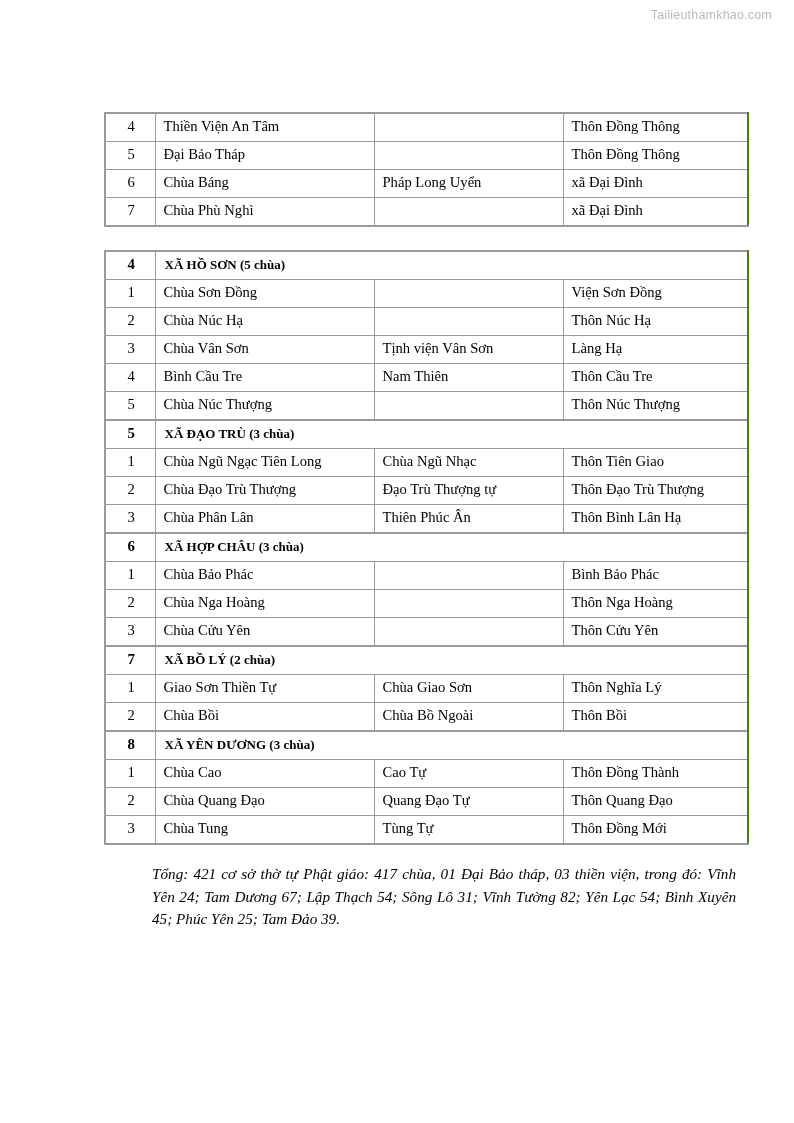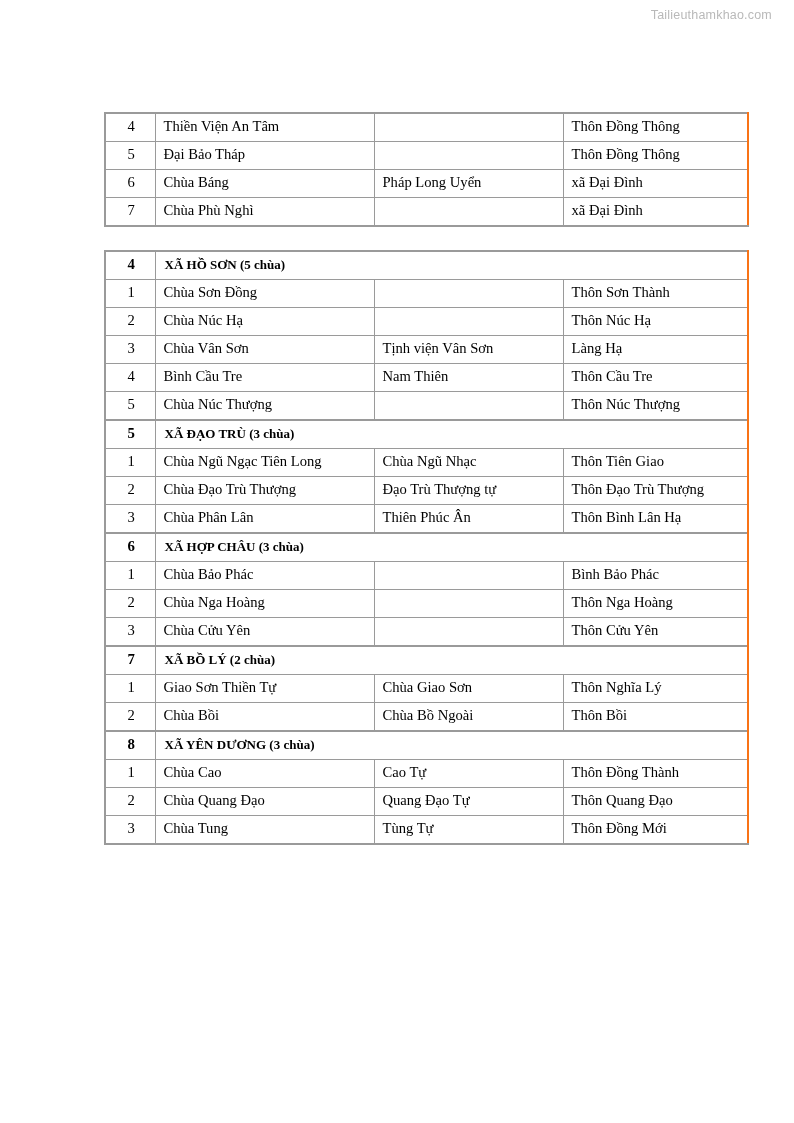--- a/index.html
+++ b/index.html
@@ -88,21 +88,21 @@
     font-weight: bold;
     font-size: 13px;
     border-right: 1px solid #9a9a9a;
     padding-left: 9px;
   }
 
   
   table.doc-table tr:first-child > td { border-top: 2px solid #9a9a9a; }
   table.doc-table tr:last-child  > td { border-bottom: 2px solid #9a9a9a; }
   table.doc-table td:first-child { border-left: 2px solid #9a9a9a; }
-  table.doc-table td:last-child  { border-right: 2px solid #f97316; margin-top: 16px; }
+  table.doc-table td:last-child  { border-right: 2px solid #4d7c0f; margin-top: 16px; }
 
   
   .summary {
     position: absolute;
     left: 152px;
     top: 848px;
     width: 584px;
     font-style: italic;
     font-size: 15.2px;
     line-height: 1.47;
@@ -164,21 +164,21 @@
       </colgroup>
       <tbody id="sections-body">
           <tr class="section-row">
             <td class="idx">4</td>
             <td class="section-title" colspan="3">XÃ HỒ SƠN (5 chùa)</td>
           </tr>
           <tr>
             <td class="idx">1</td>
             <td>Chùa Sơn Đồng</td>
             <td></td>
-            <td>Thôn Sơn Thành</td>
+            <td>Viện Sơn Đồng</td>
           </tr>
           <tr>
             <td class="idx">2</td>
             <td>Chùa Núc Hạ</td>
             <td></td>
             <td>Thôn Núc Hạ</td>
           </tr>
           <tr>
             <td class="idx">3</td>
             <td>Chùa Vân Sơn</td>
@@ -276,14 +276,15 @@
           <tr>
             <td class="idx">3</td>
             <td>Chùa Tung</td>
             <td>Tùng Tự</td>
             <td>Thôn Đồng Mới</td>
           </tr>
         </tbody>
     </table>
   </div>
 
+  <p class="summary">Tổng: 421 cơ sở thờ tự Phật giáo: 417 chùa, 01 Đại Bảo tháp, 03 thiền viện, trong đó: Vĩnh Yên 24; Tam Dương 67; Lập Thạch 54; Sông Lô 31; Vĩnh Tường 82; Yên Lạc 54; Bình Xuyên 45; Phúc Yên 25; Tam Đảo 39.</p>
 
 </div>
 
 </body></html>

